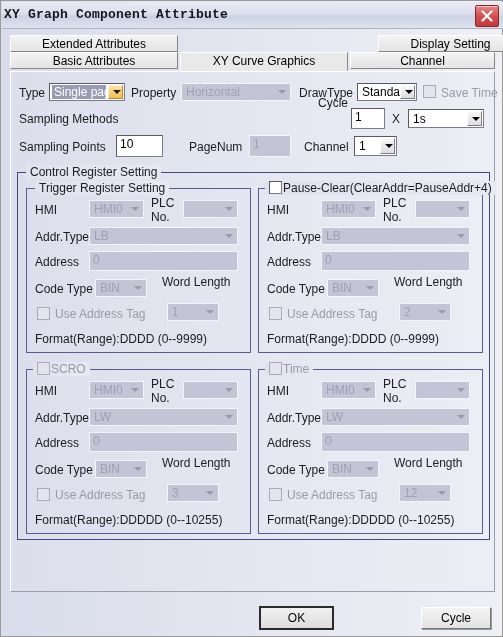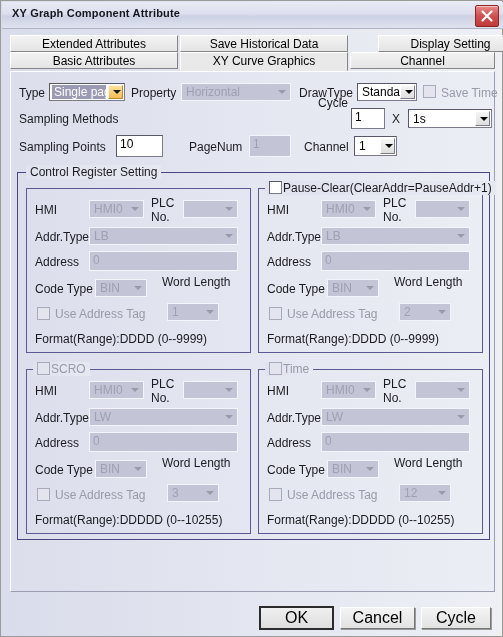--- a/index.html
+++ b/index.html
@@ -17,23 +17,23 @@
     background:linear-gradient(to right,#d9dcea,#eef0f6);
   }
   
   .titlebar{
     position:absolute;left:1px;top:1px;width:501px;height:27px;
     background:linear-gradient(to bottom,#e8eaf4 0%,#dcdfee 45%,#ccd1e4 55%,#dfe2ee 100%);
     border-bottom:1px solid #b0b3c4;
     box-sizing:border-box;
   }
   .title-text{
-    position:absolute;left:10px;top:5px;
-    font-size:11px;font-weight:bold;color:#16161c;
-    letter-spacing:.2px;white-space:nowrap;
+    position:absolute;left:2px;top:5px;
+    font-size:13px;font-weight:bold;color:#16161c;
+    letter-spacing:.2px;white-space:nowrap;font-family:Liberation Mono, monospace;
   }
   .close-btn{
     position:absolute;right:4px;top:3px;width:22px;height:20px;
     background:linear-gradient(to bottom,#e88a8a,#d24f4f 50%,#bf3b3b);
     border:1px solid #8d2525;border-radius:2px;
     box-shadow:inset 0 1px 0 rgba(255,255,255,.5);
     cursor:pointer;
   }
   .close-btn svg{position:absolute;left:4px;top:3px;}
 
@@ -143,21 +143,21 @@
   .grp > .cap.dis{color:#9a9aa8;}
   .grp.inner{border:1px solid #5a5a93;}
 
   
   .btn{
     position:absolute;box-sizing:border-box;
     background:linear-gradient(to bottom,#f4f4f4,#e2e2e2);
     border:1px solid #ffffff;
     border-right:1px solid #767676;border-bottom:1px solid #767676;
     box-shadow:1px 1px 0 #9a9a9a;
-    font-size:16px;color:#000;text-align:center;cursor:pointer;
+    font-size:12px;color:#000;text-align:center;cursor:pointer;
     font-family:"Liberation Sans", sans-serif;
   }
   .btn.def{border:2px solid #2b2b2b;box-shadow:none;background:linear-gradient(to bottom,#f0f0f0,#dedede);}
   .btn span{position:absolute;left:0;right:0;top:50%;transform:translateY(-50%);}
 </style>
 </head>
 <body>
 
 <div class="window">
 
@@ -165,21 +165,20 @@
     <div class="title-text">XY Graph Component Attribute</div>
     <div class="close-btn">
       <svg width="14" height="14" viewBox="0 0 14 14">
         <path d="M2.5 2.5 L11.5 11.5 M11.5 2.5 L2.5 11.5" stroke="#ffffff" stroke-width="2.2" stroke-linecap="round"></path>
       </svg>
     </div>
   </div>
 
   <div class="tabstrip">
     <div class="tab r1" style="left:0px;width:168px;">Extended Attributes</div>
-    <div class="tab r1" style="left:170px;width:168px;">Save Historical Data</div>
     <div class="tab r1" style="left:328px;width:145px;margin-left:40px;">Display Setting</div>
 
     <div class="tab r2" style="left:0px;width:168px;">Basic Attributes</div>
     <div class="tab r2 sel" style="left:170px;width:168px;">XY Curve Graphics</div>
     <div class="tab r2" style="left:340px;width:145px;">Channel</div>
   </div>
 
   <div class="panel">
 
     <div class="lbl" style="left:8px;top:14px;">Type</div>
@@ -206,21 +205,21 @@
         </span>
     </div>
     <div class="cb dis" style="left:412px;top:13px;"></div>
     <div class="lbl dis" style="left:430px;top:14px;">Save Time</div>
 
     <div class="lbl" style="left:8px;top:40px;">Sampling Methods</div>
 
     <div class="lbl" style="left:307px;top:24px;">Cycle</div>
     <div class="txt" style="left:340px;top:36px;width:34px;height:21px;">1</div>
     <div class="lbl" style="left:381px;top:40px;">X</div>
-    <div class="combo" style="left:397px;top:37px;width:84px;height:19px;">
+    <div class="combo" style="left:397px;top:37px;width:76px;height:19px;">
       <span class="cv" style="top:2px;">1s</span>
       <span class="arw">
           <i></i>
         </span>
     </div>
 
     <div class="lbl" style="left:8px;top:68px;">Sampling Points</div>
     <div class="txt" style="left:105px;top:63px;width:47px;height:22px;">10</div>
     <div class="lbl" style="left:178px;top:68px;">PageNum</div>
     <div class="txt dis" style="left:238px;top:63px;width:42px;height:22px;">1</div>
@@ -229,20 +228,21 @@
       <span class="cv" style="top:2px;">1</span>
       <span class="arw">
           <i></i>
         </span>
     </div>
 
     <div class="grp" style="left:6px;top:100px;width:473px;height:368px;">
       <span class="cap">Control Register Setting</span>
 
       <div class="grp inner" style="left:8px;top:15px;width:225px;height:165px;">
+        <span class="cap">Trigger Register Setting</span>
 
         <div class="lbl" style="left:8px;top:14px;">HMI</div>
         <div class="combo dis" style="left:62px;top:11px;width:55px;height:18px;">
           <span class="cv">HMI0</span>
           <span class="arw">
               <i></i>
             </span>
         </div>
         <div class="lbl" style="left:124px;top:7px;">PLC</div>
         <div class="lbl" style="left:124px;top:21px;">No.</div>
@@ -279,21 +279,21 @@
           <span class="cv">1</span>
           <span class="arw">
               <i></i>
             </span>
         </div>
 
         <div class="lbl" style="left:8px;top:143px;">Format(Range):DDDD (0--9999)</div>
       </div>
 
       <div class="grp inner" style="left:240px;top:15px;width:225px;height:165px;">
-        <span class="cap" style="left:6px;padding-left:18px;">Pause-Clear(ClearAddr=PauseAddr+1)</span>
+        <span class="cap" style="left:6px;padding-left:18px;">Pause-Clear(ClearAddr=PauseAddr+4)</span>
         <div class="cb" style="left:10px;top:-8px;"></div>
 
         <div class="lbl" style="left:8px;top:14px;">HMI</div>
         <div class="combo dis" style="left:62px;top:11px;width:55px;height:18px;">
           <span class="cv">HMI0</span>
           <span class="arw">
               <i></i>
             </span>
         </div>
         <div class="lbl" style="left:124px;top:7px;">PLC</div>
@@ -440,20 +440,17 @@
 
         <div class="lbl" style="left:8px;top:143px;">Format(Range):DDDDD (0--10255)</div>
       </div>
 
     </div>
   </div>
 
   <div class="btn def" style="left:258px;top:605px;width:75px;height:24px;">
     <span>OK</span>
   </div>
-  <div class="btn" style="left:339px;top:606px;width:75px;height:22px;">
-    <span>Cancel</span>
-  </div>
   <div class="btn" style="left:420px;top:606px;width:70px;height:22px;">
     <span>Cycle</span>
   </div>
 
 </div>
 
 </body></html>

